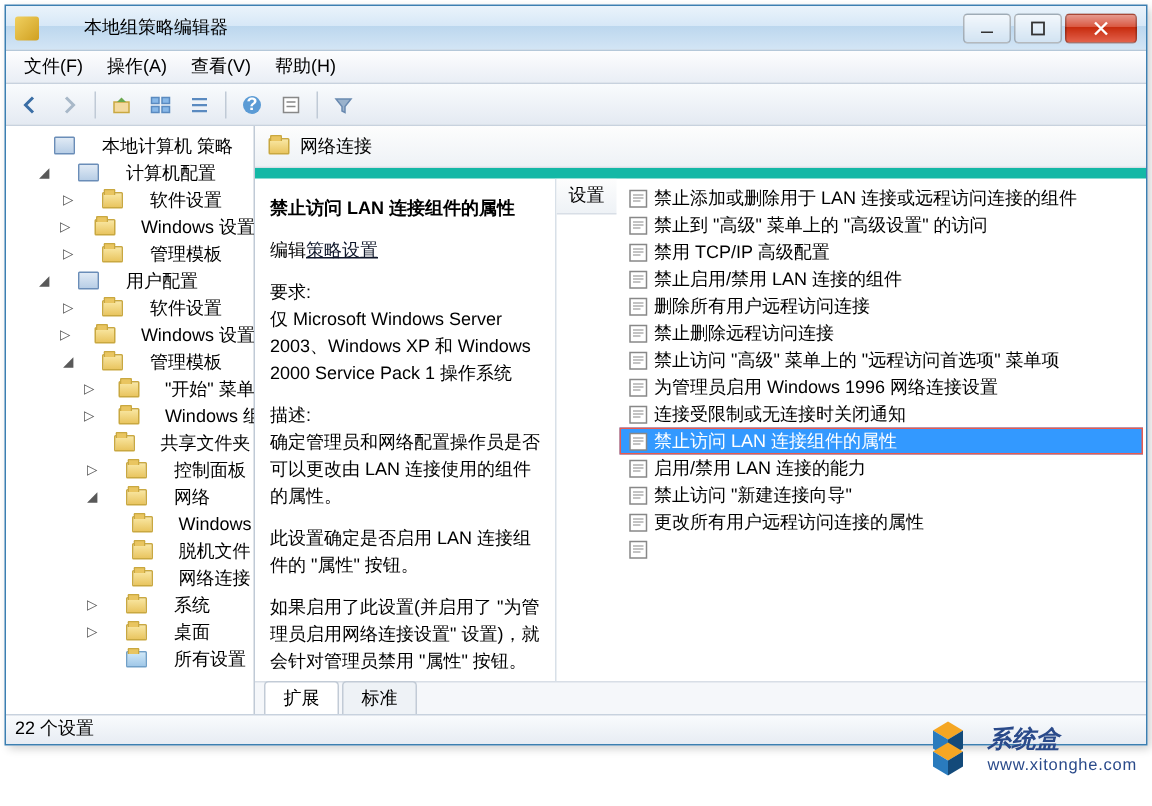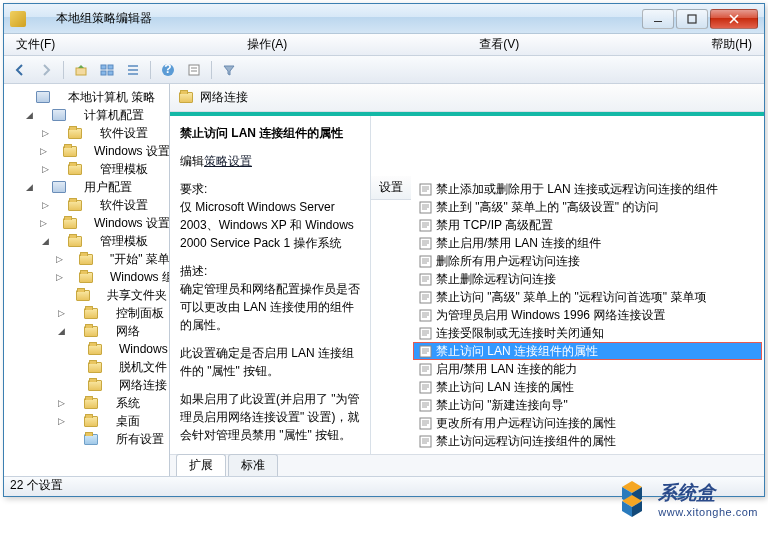--- a/index.html
+++ b/index.html
@@ -8,21 +8,21 @@
 .window { width: 762px; height: 494px; border: 1px solid #3c7fb1; background: #fff; position: absolute; left: 3px; top: 3px; box-shadow: 2px 2px 6px rgba(0,0,0,0.2); }
 
 .titlebar { height: 30px; background: linear-gradient(to bottom, #eaf3fb 0%, #d7e8f7 45%, #bcd7ee 46%, #d3e5f5 100%); display: flex; align-items: center; padding: 0 6px; border-bottom: 1px solid #b5c8d9; gap: 24px; }
 .titlebar .app-icon { width: 16px; height: 16px; background: linear-gradient(135deg, #f0d060, #d0a020); border-radius: 2px; margin-right: 6px; }
 .titlebar .title { flex: 1; color: #000; }
 .win-btns { display: flex; }
 .win-btn { width: 32px; height: 20px; margin-left: 2px; border: 1px solid rgba(0,0,0,0.25); border-radius: 3px; display: flex; align-items: center; justify-content: center; color: #333; background: linear-gradient(to bottom, #f2f7fc, #d2e3f2); cursor: pointer; }
 .win-btn.close { width: 48px; background: linear-gradient(to bottom, #e59a8f 0%, #d9563f 45%, #c72b0e 46%, #e2614b 100%); color: #fff; }
 .win-btn svg { width: 10px; height: 10px; }
 
-.menubar { height: 22px; background: linear-gradient(to bottom, #fdfdfe, #e9eef5); border-bottom: 1px solid #c8d2de; display: flex; align-items: center; padding: 0 4px; justify-content: space-between; }
+.menubar { height: 22px; background: linear-gradient(to bottom, #fdfdfe, #e9eef5); border-bottom: 1px solid #c8d2de; display: flex; align-items: center; padding: 0 4px; }
 .menubar .item { padding: 2px 8px; cursor: pointer; }
 
 .toolbar { height: 28px; background: linear-gradient(to bottom, #f9fbfd, #e4eaf2); border-bottom: 1px solid #c8d2de; display: flex; align-items: center; padding: 0 4px; gap: 2px; }
 .tbtn { width: 24px; height: 22px; display: flex; align-items: center; justify-content: center; border: 1px solid transparent; border-radius: 2px; cursor: pointer; color: #3a6ea5; }
 .tsep { width: 1px; height: 18px; background: #c0cad6; margin: 0 3px; }
 .tbtn svg { width: 14px; height: 14px; }
 
 .content { display: flex; height: calc(100% - 30px - 22px - 28px - 20px); }
 
 .tree-pane { width: 166px; border-right: 1px solid #c0cad6; overflow: auto; padding: 4px 0; position: relative; }
@@ -38,21 +38,21 @@
 .icon { width: 16px; height: 14px; margin-right: 3px; display: inline-flex; align-items: center; justify-content: center; }
 .folder { background: linear-gradient(to bottom, #f9e7a3, #e9c560); border-radius: 1px; width: 14px; height: 11px; position: relative; border: 1px solid #c9a840; }
 .folder::before { content: ""; position: absolute; top: -3px; left: 0; width: 6px; height: 3px; background: #e9c560; border: 1px solid #c9a840; border-bottom: none; border-radius: 1px 1px 0 0; }
 .gear { position: relative; }
 .pc-icon { width: 14px; height: 12px; background: linear-gradient(#e0eaf5, #b8cee6); border: 1px solid #6a8db8; border-radius: 1px; }
 
 .right-pane { flex: 1; display: flex; flex-direction: column; overflow: hidden; }
 .header-bar { height: 28px; background: linear-gradient(to bottom, #fdfdfd, #eef2f6); border-bottom: 1px solid #d8dee6; display: flex; align-items: center; padding: 0 8px; }
 .header-bar .icon { margin-right: 6px; }
 
-.lower { flex: 1; display: flex; overflow: hidden; border-top: 4px solid #14b8a6; align-items: flex-end; }
+.lower { flex: 1; display: flex; overflow: hidden; border-top: 7px solid #14b8a6; }
 
 .details { width: 201px; border-right: 1px solid #d8e0e8; padding: 10px 10px; overflow-y: auto; line-height: 1.5; }
 .details .head { font-weight: bold; margin-bottom: 10px; }
 .details a { color: #0f172a; text-decoration: underline; cursor: pointer; }
 .details .sect { margin-top: 10px; }
 
 .list-wrap { flex: 1; display: flex; flex-direction: row; overflow: hidden; }
 .list-header { height: 24px; background: linear-gradient(to bottom, #fdfdfd, #eef2f6); border-bottom: 1px solid #d8dee6; display: flex; align-items: center; padding: 0 8px; }
 .list-pane { flex: 1; overflow: auto; padding: 4px 2px; }
 .li-row { display: flex; align-items: center; height: 18px; padding: 0 4px; cursor: pointer; white-space: nowrap; border: 1px solid transparent; }
@@ -61,21 +61,21 @@
 .setting-icon svg { width: 13px; height: 13px; }
 
 .tabs { height: 22px; display: flex; align-items: flex-end; padding-left: 6px; border-top: 1px solid #d8dee6; background: #f5f7fa; }
 .tab { padding: 2px 12px; border: 1px solid #c2cbd6; border-bottom: none; background: #fff; margin-right: 2px; border-radius: 3px 3px 0 0; cursor: pointer; text-align: center; }
 .tab.inactive { background: #eef2f6; }
 
 .statusbar { height: 20px; background: linear-gradient(to bottom, #f9fbfd, #e7ecf3); border-top: 1px solid #c8d2de; display: flex; padding: 0 6px; }
 
 .watermark { position: absolute; right: 10px; bottom: 18px; display: flex; align-items: center; pointer-events: none; }
 .watermark .logo { width: 40px; height: 40px; margin-right: 6px; position: relative; }
-.watermark .txt { font-size: 19px; font-weight: bold; font-style: italic; color: #2a4a8a; }
+.watermark .txt { font-size: 16px; font-weight: bold; font-style: italic; color: #2a4a8a; }
 .watermark .url { font-size: 11px; color: #2a4a8a; letter-spacing: 0.5px; }
 </style>
 </head>
 <body>
 
 <div class="window">
 
   <div class="titlebar">
     <div class="app-icon"></div>
     <div class="title">本地组策略编辑器</div>
@@ -480,48 +480,38 @@
                 </span>
                 <span>启用/禁用 LAN 连接的能力</span>
               </div>
               <div class="li-row">
                 <span class="setting-icon">
                   <svg viewBox="0 0 13 13">
                     <rect x="1" y="1" width="11" height="11" fill="#fff" stroke="#888"></rect>
                     <path d="M3 4h7M3 6h7M3 8h5" stroke="#888" stroke-width="0.8"></path>
                   </svg>
                 </span>
-                <span>禁止访问 LAN 连接的属性</span>
-              </div>
-              <div class="li-row">
-                <span class="setting-icon">
-                  <svg viewBox="0 0 13 13">
-                    <rect x="1" y="1" width="11" height="11" fill="#fff" stroke="#888"></rect>
-                    <path d="M3 4h7M3 6h7M3 8h5" stroke="#888" stroke-width="0.8"></path>
-                  </svg>
-                </span>
                 <span>禁止访问 "新建连接向导"</span>
               </div>
               <div class="li-row">
                 <span class="setting-icon">
                   <svg viewBox="0 0 13 13">
                     <rect x="1" y="1" width="11" height="11" fill="#fff" stroke="#888"></rect>
                     <path d="M3 4h7M3 6h7M3 8h5" stroke="#888" stroke-width="0.8"></path>
                   </svg>
                 </span>
                 <span>更改所有用户远程访问连接的属性</span>
               </div>
               <div class="li-row">
                 <span class="setting-icon">
                   <svg viewBox="0 0 13 13">
                     <rect x="1" y="1" width="11" height="11" fill="#fff" stroke="#888"></rect>
                     <path d="M3 4h7M3 6h7M3 8h5" stroke="#888" stroke-width="0.8"></path>
                   </svg>
                 </span>
-                <span>禁止访问远程访问连接组件的属性</span>
               </div>
             </div>
         </div>
       </div>
 
       <div class="tabs">
         <div class="tab">扩展</div>
         <div class="tab inactive">标准</div>
       </div>
     </div>

